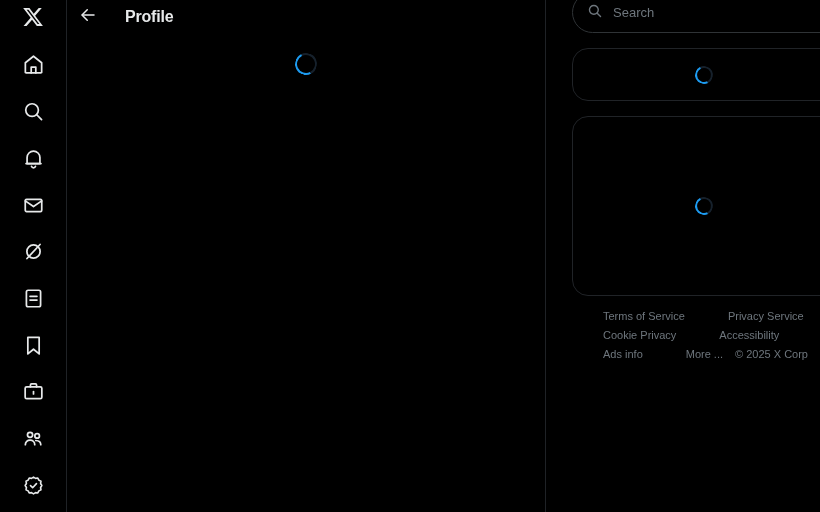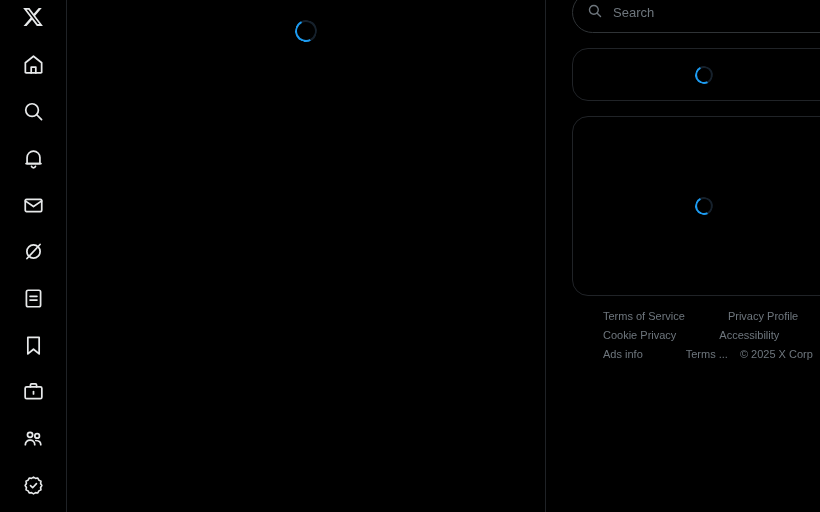--- a/index.html
+++ b/index.html
@@ -307,20 +307,31 @@
           <path d="M12 3.3l2.1 1.3 2.4-.4 1.1 2.2 2.2 1.1-.4 2.4 1.3 2.1-1.3 2.1.4 2.4-2.2 1.1-1.1 2.2-2.4-.4-2.1 1.3-2.1-1.3-2.4.4-1.1-2.2-2.2-1.1.4-2.4L3.3 12l1.3-2.1-.4-2.4 2.2-1.1 1.1-2.2 2.4.4z"></path>
           <path d="M8.9 12.1l2.2 2.2 4-4.3"></path>
         </svg>
       </span>
     </div>
 
   </nav>
 
   <main class="main-col">
 
+    <div class="main-header">
+      <div class="back-btn">
+        <span>
+          <svg width="18" height="18" viewBox="0 0 24 24" fill="none" stroke="#e7e9ea" stroke-width="2" stroke-linejoin="round" stroke-linecap="round">
+            <line x1="20" y1="12" x2="4.5" y2="12"></line>
+            <polyline points="11,5 4,12 11,19"></polyline>
+          </svg>
+        </span>
+      </div>
+      <div class="header-title">Profile</div>
+    </div>
 
     <div class="main-body">
       <div class="spinner-center" style="top:20px">
         <div class="spinner"></div>
       </div>
     </div>
 
   </main>
 
   <aside class="right-col">
@@ -344,23 +355,23 @@
     </div>
 
     <div class="side-card card-2">
       <div class="card-spinner-pos">
         <div class="spinner small"></div>
       </div>
     </div>
 
     <div class="footer">
       <a>Terms of Service</a>
-      <a>Privacy Profile</a>
+      <a>Privacy Service</a>
       <a>Cookie Privacy</a>
       <a>Accessibility</a>
       <a>Ads info</a>
-      <a>Terms ...</a>
+      <a>More ...</a>
       <span class="footer-copy">© 2025 X Corp</span>
     </div>
 
   </aside>
 
 </div>
 
 </body></html>

